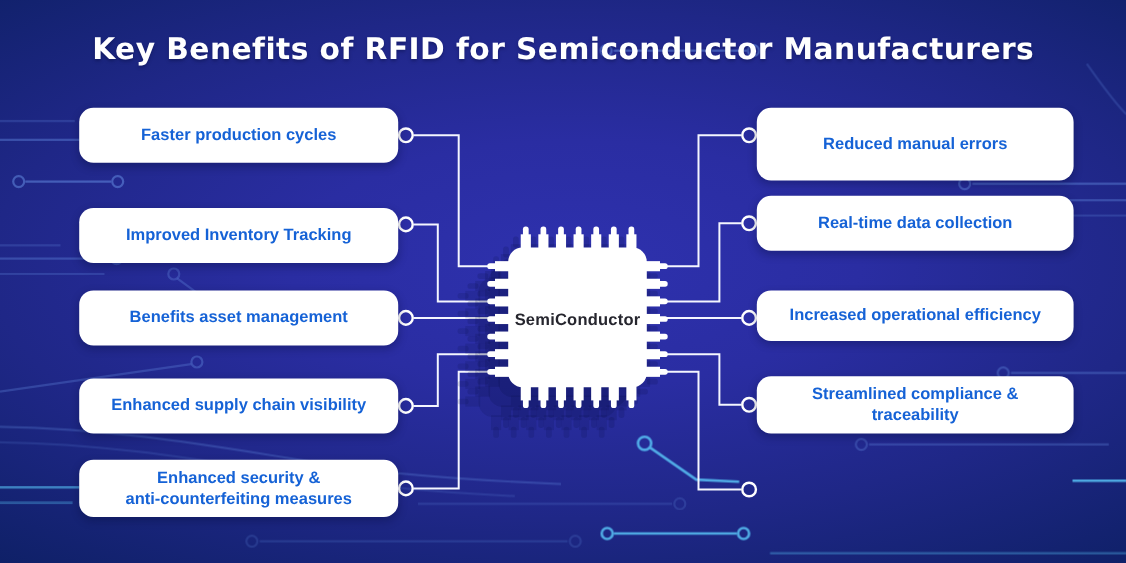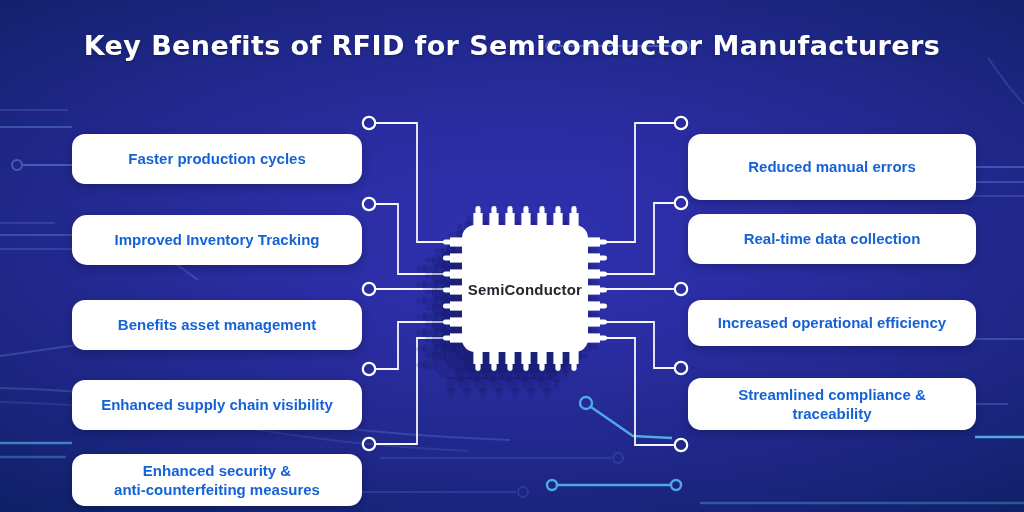--- a/index.html
+++ b/index.html
@@ -24,36 +24,35 @@
     letter-spacing: 0.4px;
     text-shadow: 0 1px 3px rgba(0,10,50,0.35);
   }
 
   .benefit-box {
     position: absolute; z-index: 2;
     background: #ffffff;
     border-radius: 13px;
     display: flex; align-items: center; justify-content: center;
     box-shadow: 0 3px 8px rgba(2,10,48,0.30);
-    margin-top: 36px;
   }
   .benefit-box .benefit-label {
     font-family: "Liberation Sans", sans-serif;
     font-weight: 700;
     font-size: 15px;
     line-height: 1.28;
     color: #1562d6;
     text-align: center;
     white-space: pre-line;
     padding: 0 8px;
   }
   .col-left  { left: 72px;  width: 290px; }
   .col-right { left: 688px; width: 288px; }
   .lb1 { top:  98px; height: 50px; }
-  .lb2 { top: 179px; height: 50px; border-radius: 15px; }
+  .lb2 { top: 189px; height: 50px; }
   .lb3 { top: 264px; height: 50px; }
   .lb4 { top: 344px; height: 50px; }
   .lb5 { top: 418px; height: 52px; }
   .rb1 { top:  98px; height: 66px; }
   .rb2 { top: 178px; height: 50px; }
   .rb3 { top: 264px; height: 46px; }
   .rb4 { top: 342px; height: 52px; }
   .rb5 { top: 420px; height: 50px; }
 
   .chip-label-text {

